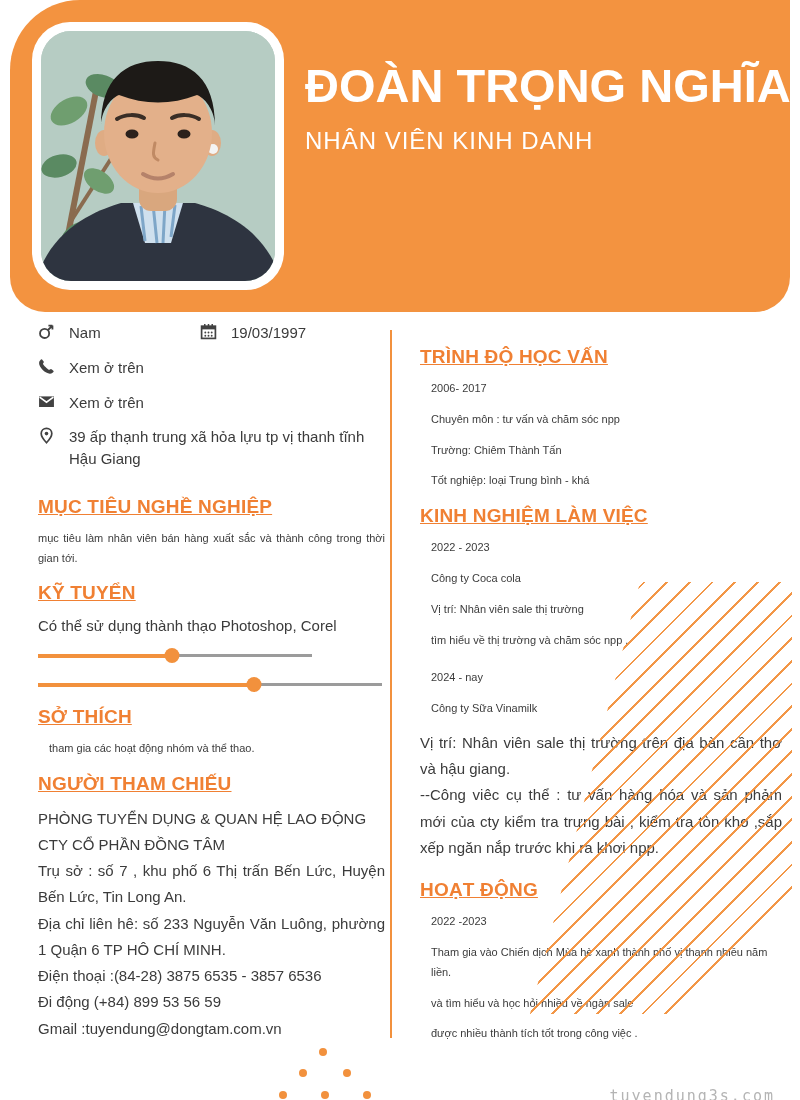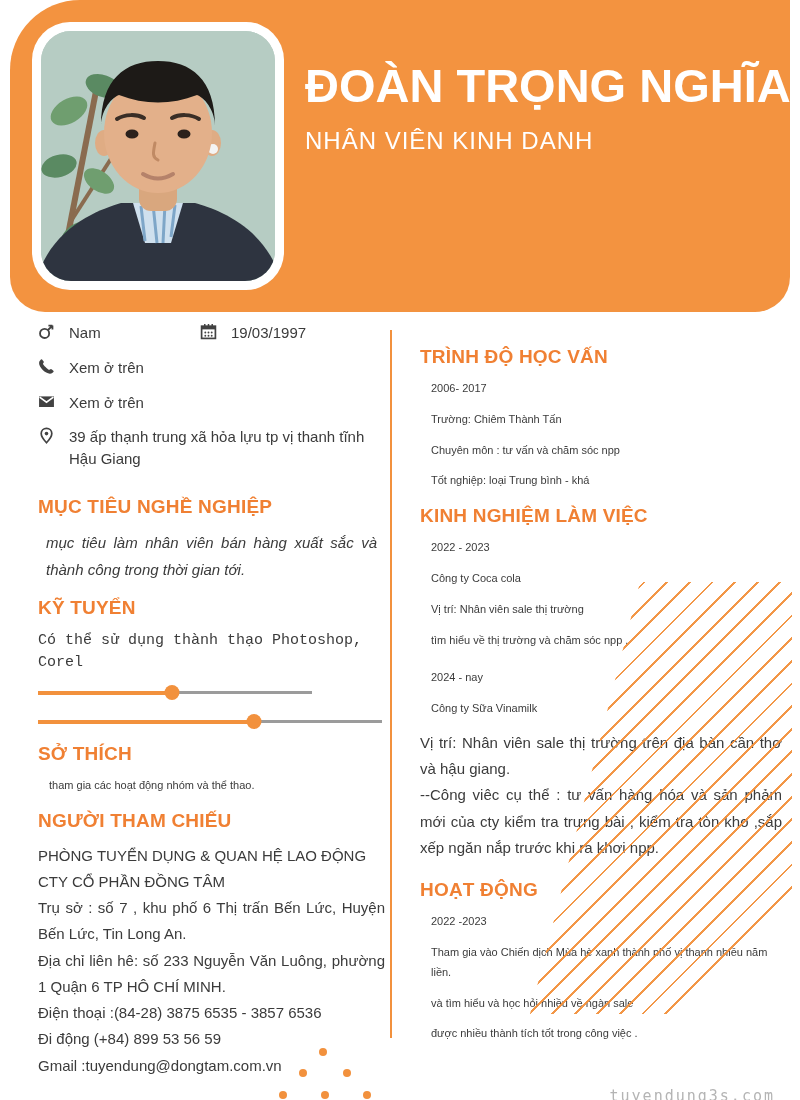--- a/index.html
+++ b/index.html
@@ -41,28 +41,28 @@
   
   .info-row{display:flex;align-items:flex-start;margin-bottom:13px;font-size:15px;line-height:1.45;}
   .info-row .icon{flex:0 0 auto;width:17px;height:17px;margin-right:14px;margin-top:1px;}
   .info-row .icon svg{display:block;width:17px;height:17px;}
   .info-split{display:flex;}
   .info-split .info-pair{display:flex;align-items:flex-start;}
   .info-split .info-pair:first-child{width:162px;text-align:center;}
   
   .sec-heading{
     font-size:19px;font-weight:bold;color:var(--accent);
-    margin:14px 0 11px;letter-spacing:0.2px;
-  }
-  .para{font-size:15px;line-height:1.8;text-align:justify;margin:8px;font-style:italic;}
+    margin:14px 0 11px;letter-spacing:0.2px;text-decoration:underline;
+  }
+  .para{font-size:11px;line-height:1.8;text-align:justify;margin:0;}
   .line{font-size:15px;line-height:1.75;text-align:justify;margin:0;}
   .plainline{font-size:11px;line-height:1.8;margin:11px;}
   
   .skill{margin-bottom:14px;}
-  .skill-label{font-size:15px;line-height:1.5;margin-bottom:10px;font-family:Liberation Mono, monospace;}
+  .skill-label{font-size:15px;line-height:1.5;margin-bottom:10px;}
   .skill-track{position:relative;height:15px;margin-bottom:12px;}
   .skill-track::before{
     content:"";position:absolute;left:0;right:0;top:6px;height:3px;background:var(--track);
   }
   .skill-fill{position:absolute;left:0;top:6px;height:4px;background:var(--slider);}
   .skill-knob{
     position:absolute;top:0;width:15px;height:15px;border-radius:50%;
     background:var(--slider);transform:translateX(-50%);
   }
   .job{margin-bottom:18px;}
@@ -227,22 +227,22 @@
       <p class="line">Đi động (+84) 899 53 56 59</p>
       <p class="line">Gmail :tuyendung@dongtam.com.vn</p>
     </div>
 
     <div class="divider"></div>
 
     <div class="right-col">
 
       <div class="sec-heading" style="margin-top:26px;">TRÌNH ĐỘ HỌC VẤN</div>
       <p class="plainline">2006- 2017</p>
+      <p class="plainline">Chuyên môn : tư vấn và chăm sóc npp</p>
       <p class="plainline">Trường: Chiêm Thành Tấn</p>
-      <p class="plainline">Chuyên môn : tư vấn và chăm sóc npp</p>
       <p class="plainline">Tốt nghiệp: loại Trung bình - khá</p>
 
       <div class="sec-heading">KINH NGHIỆM LÀM VIỆC</div>
 
       <div class="job">
         <p class="plainline">2022 - 2023</p>
         <p class="plainline">Công ty Coca cola</p>
         <p class="plainline">Vị trí: Nhân viên sale thị trường</p>
         <p class="plainline">tìm hiểu về thị trường và chăm sóc npp .</p>
       </div>

